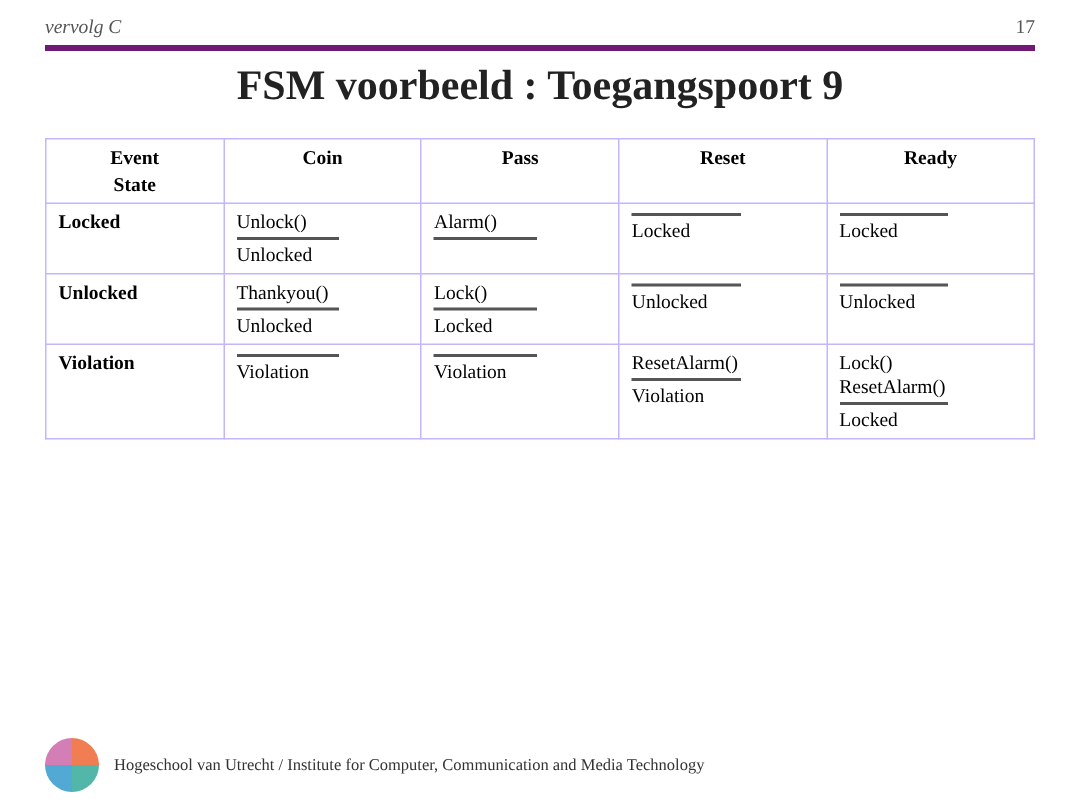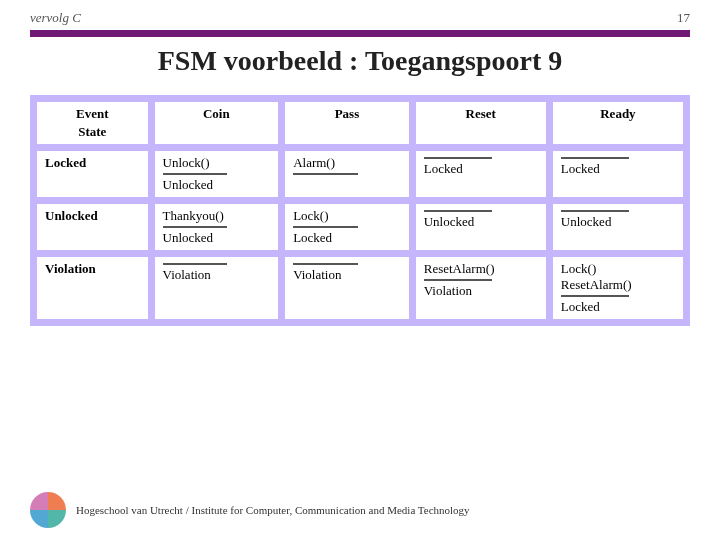--- a/index.html
+++ b/index.html
@@ -16,21 +16,21 @@
       width: 720px;
       height: 540px;
       padding: 10px 30px 10px 30px;
       position: relative;
     }
 
     .header-row {
       display: flex;
       justify-content: space-between;
       align-items: baseline;
-      border-bottom: 7px solid #701a75;
+      border-bottom: 4px solid #701a75;
       padding-bottom: 4px;
       margin-bottom: 8px;
     }
 
     .header-title {
       font-size: 13px;
       color: #555;
       font-style: italic;
     }
 
@@ -48,21 +48,21 @@
       color: #222;
     }
 
     .fsm-table {
       width: 100%;
       border-collapse: collapse;
       font-size: 13px;
     }
 
     .fsm-table td, .fsm-table th {
-      border: 7px solid #c4b5fd;
+      border: 1px solid #c4b5fd;
       padding: 4px 8px;
       vertical-align: top;
     }
 
     .fsm-table .header-row-table th {
       font-weight: bold;
       background: #fff;
     }
 
     .col-event { width: 18%; }

